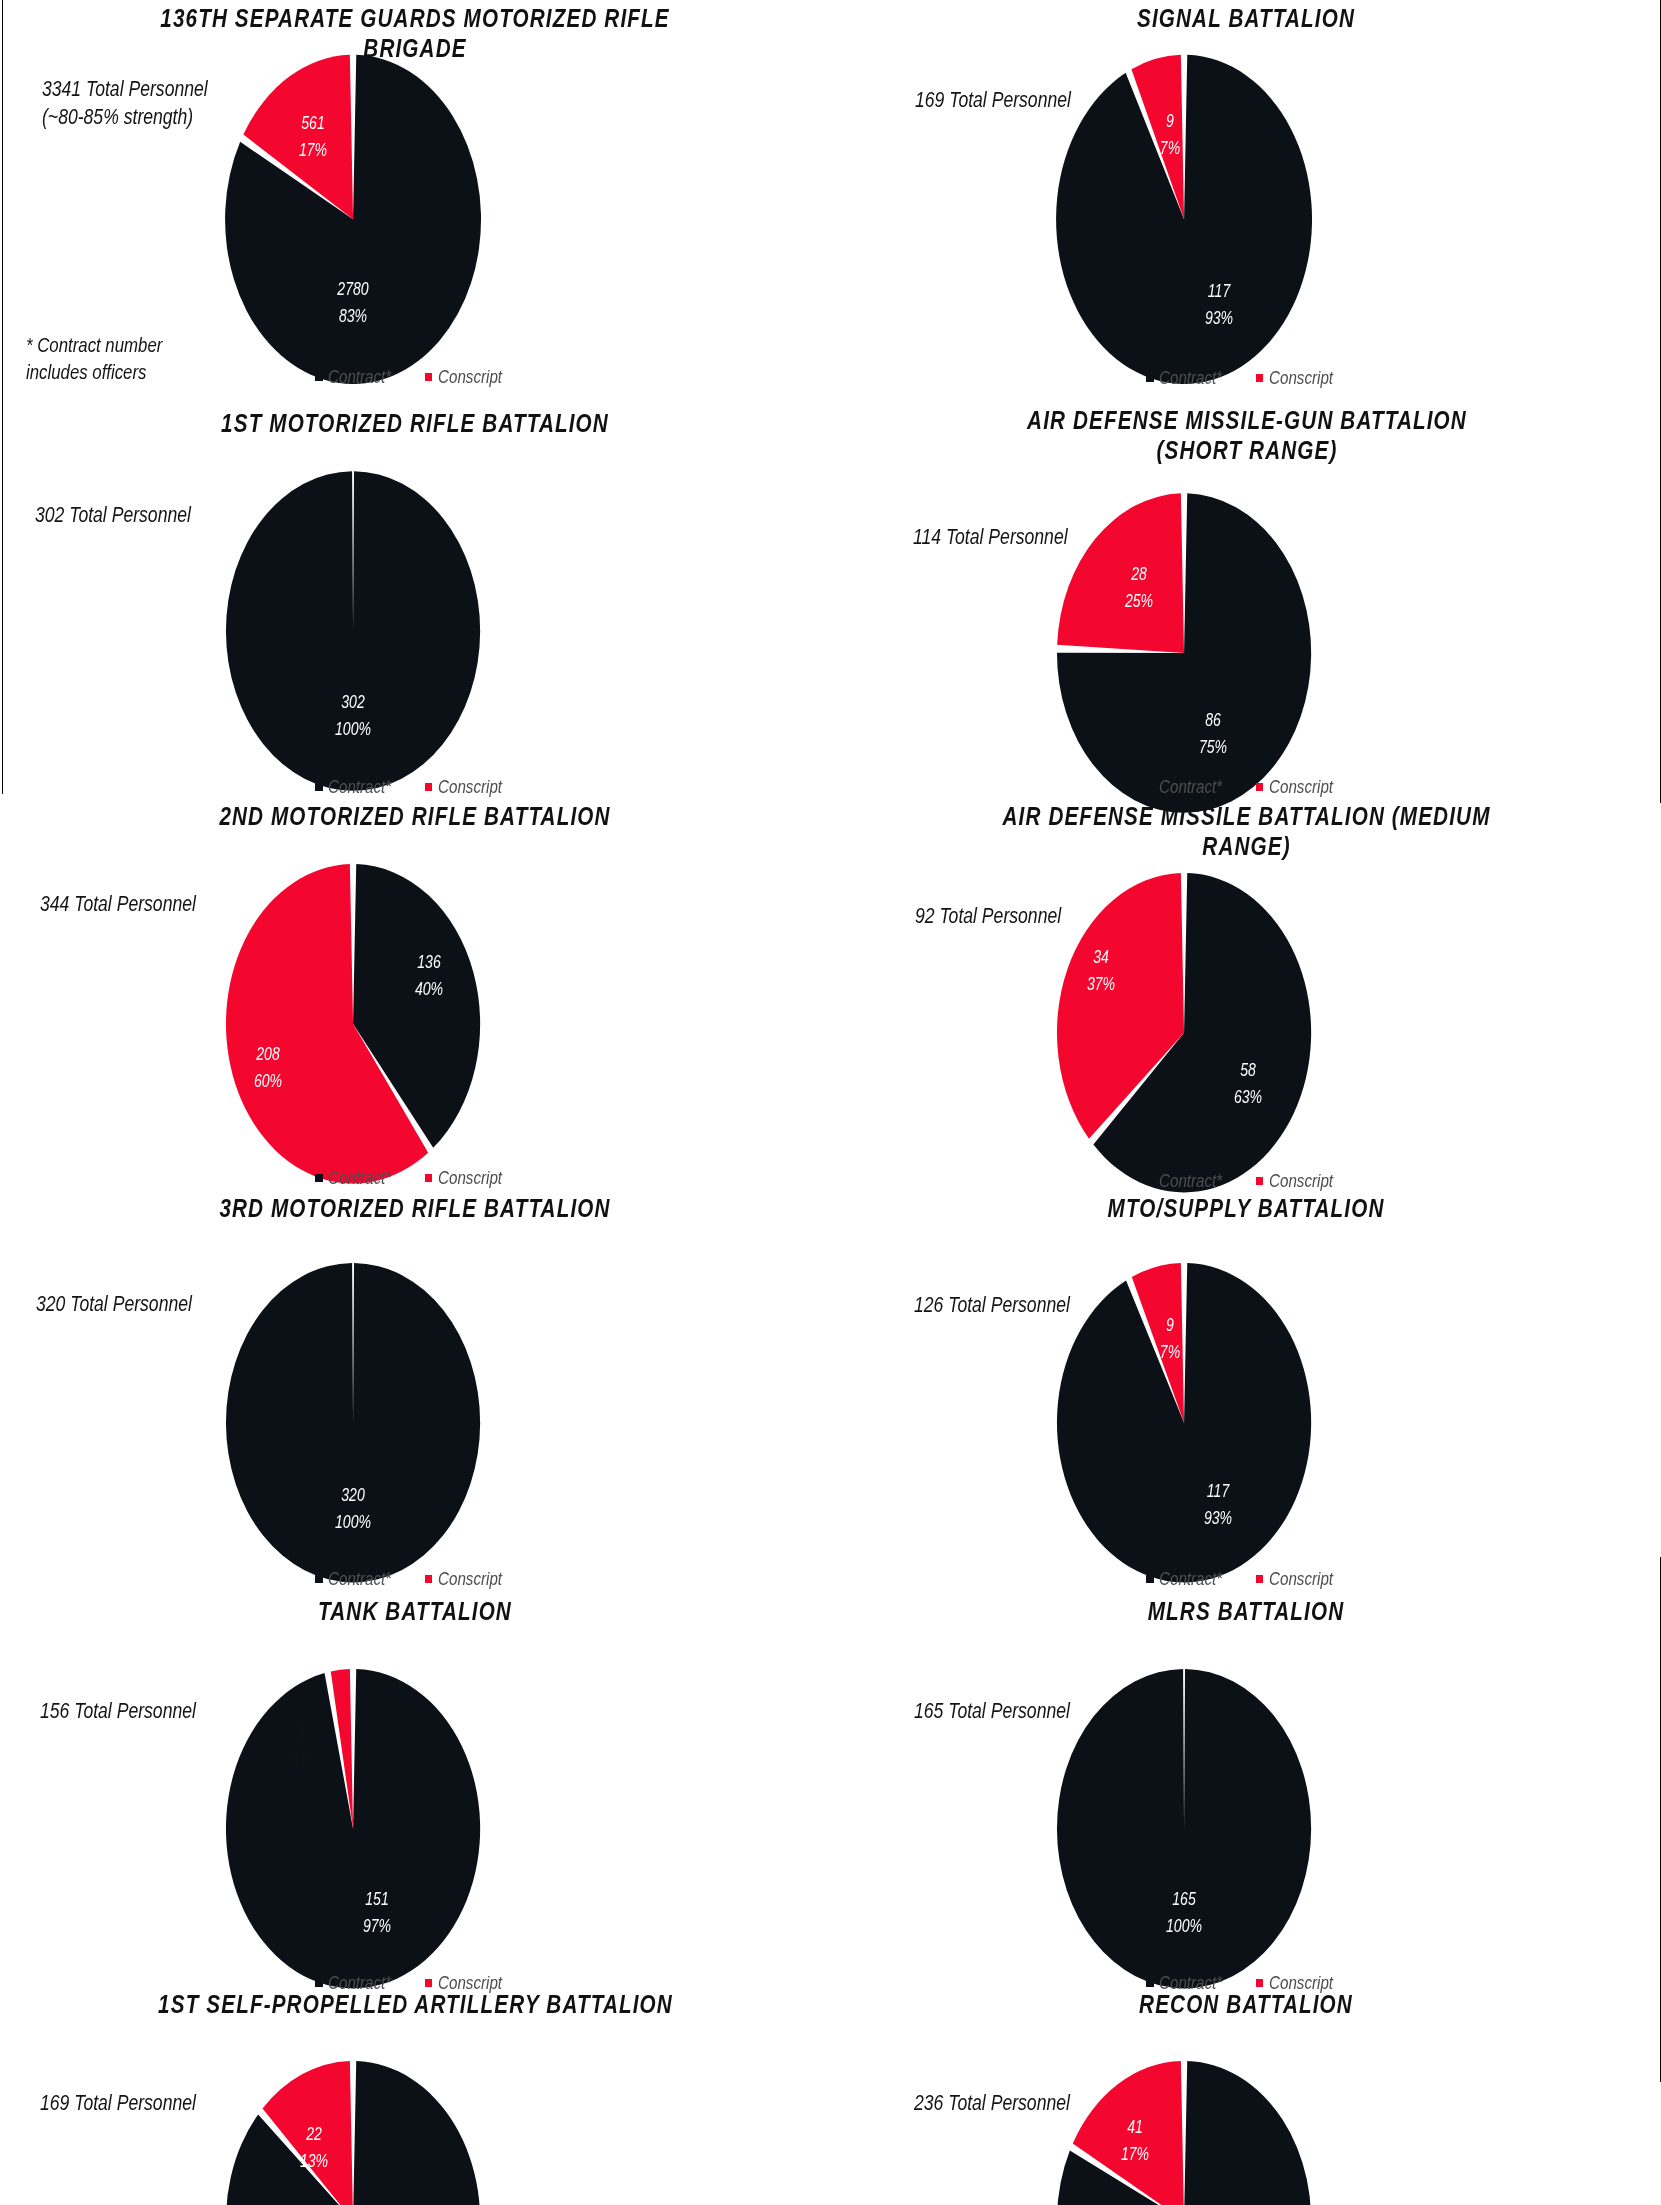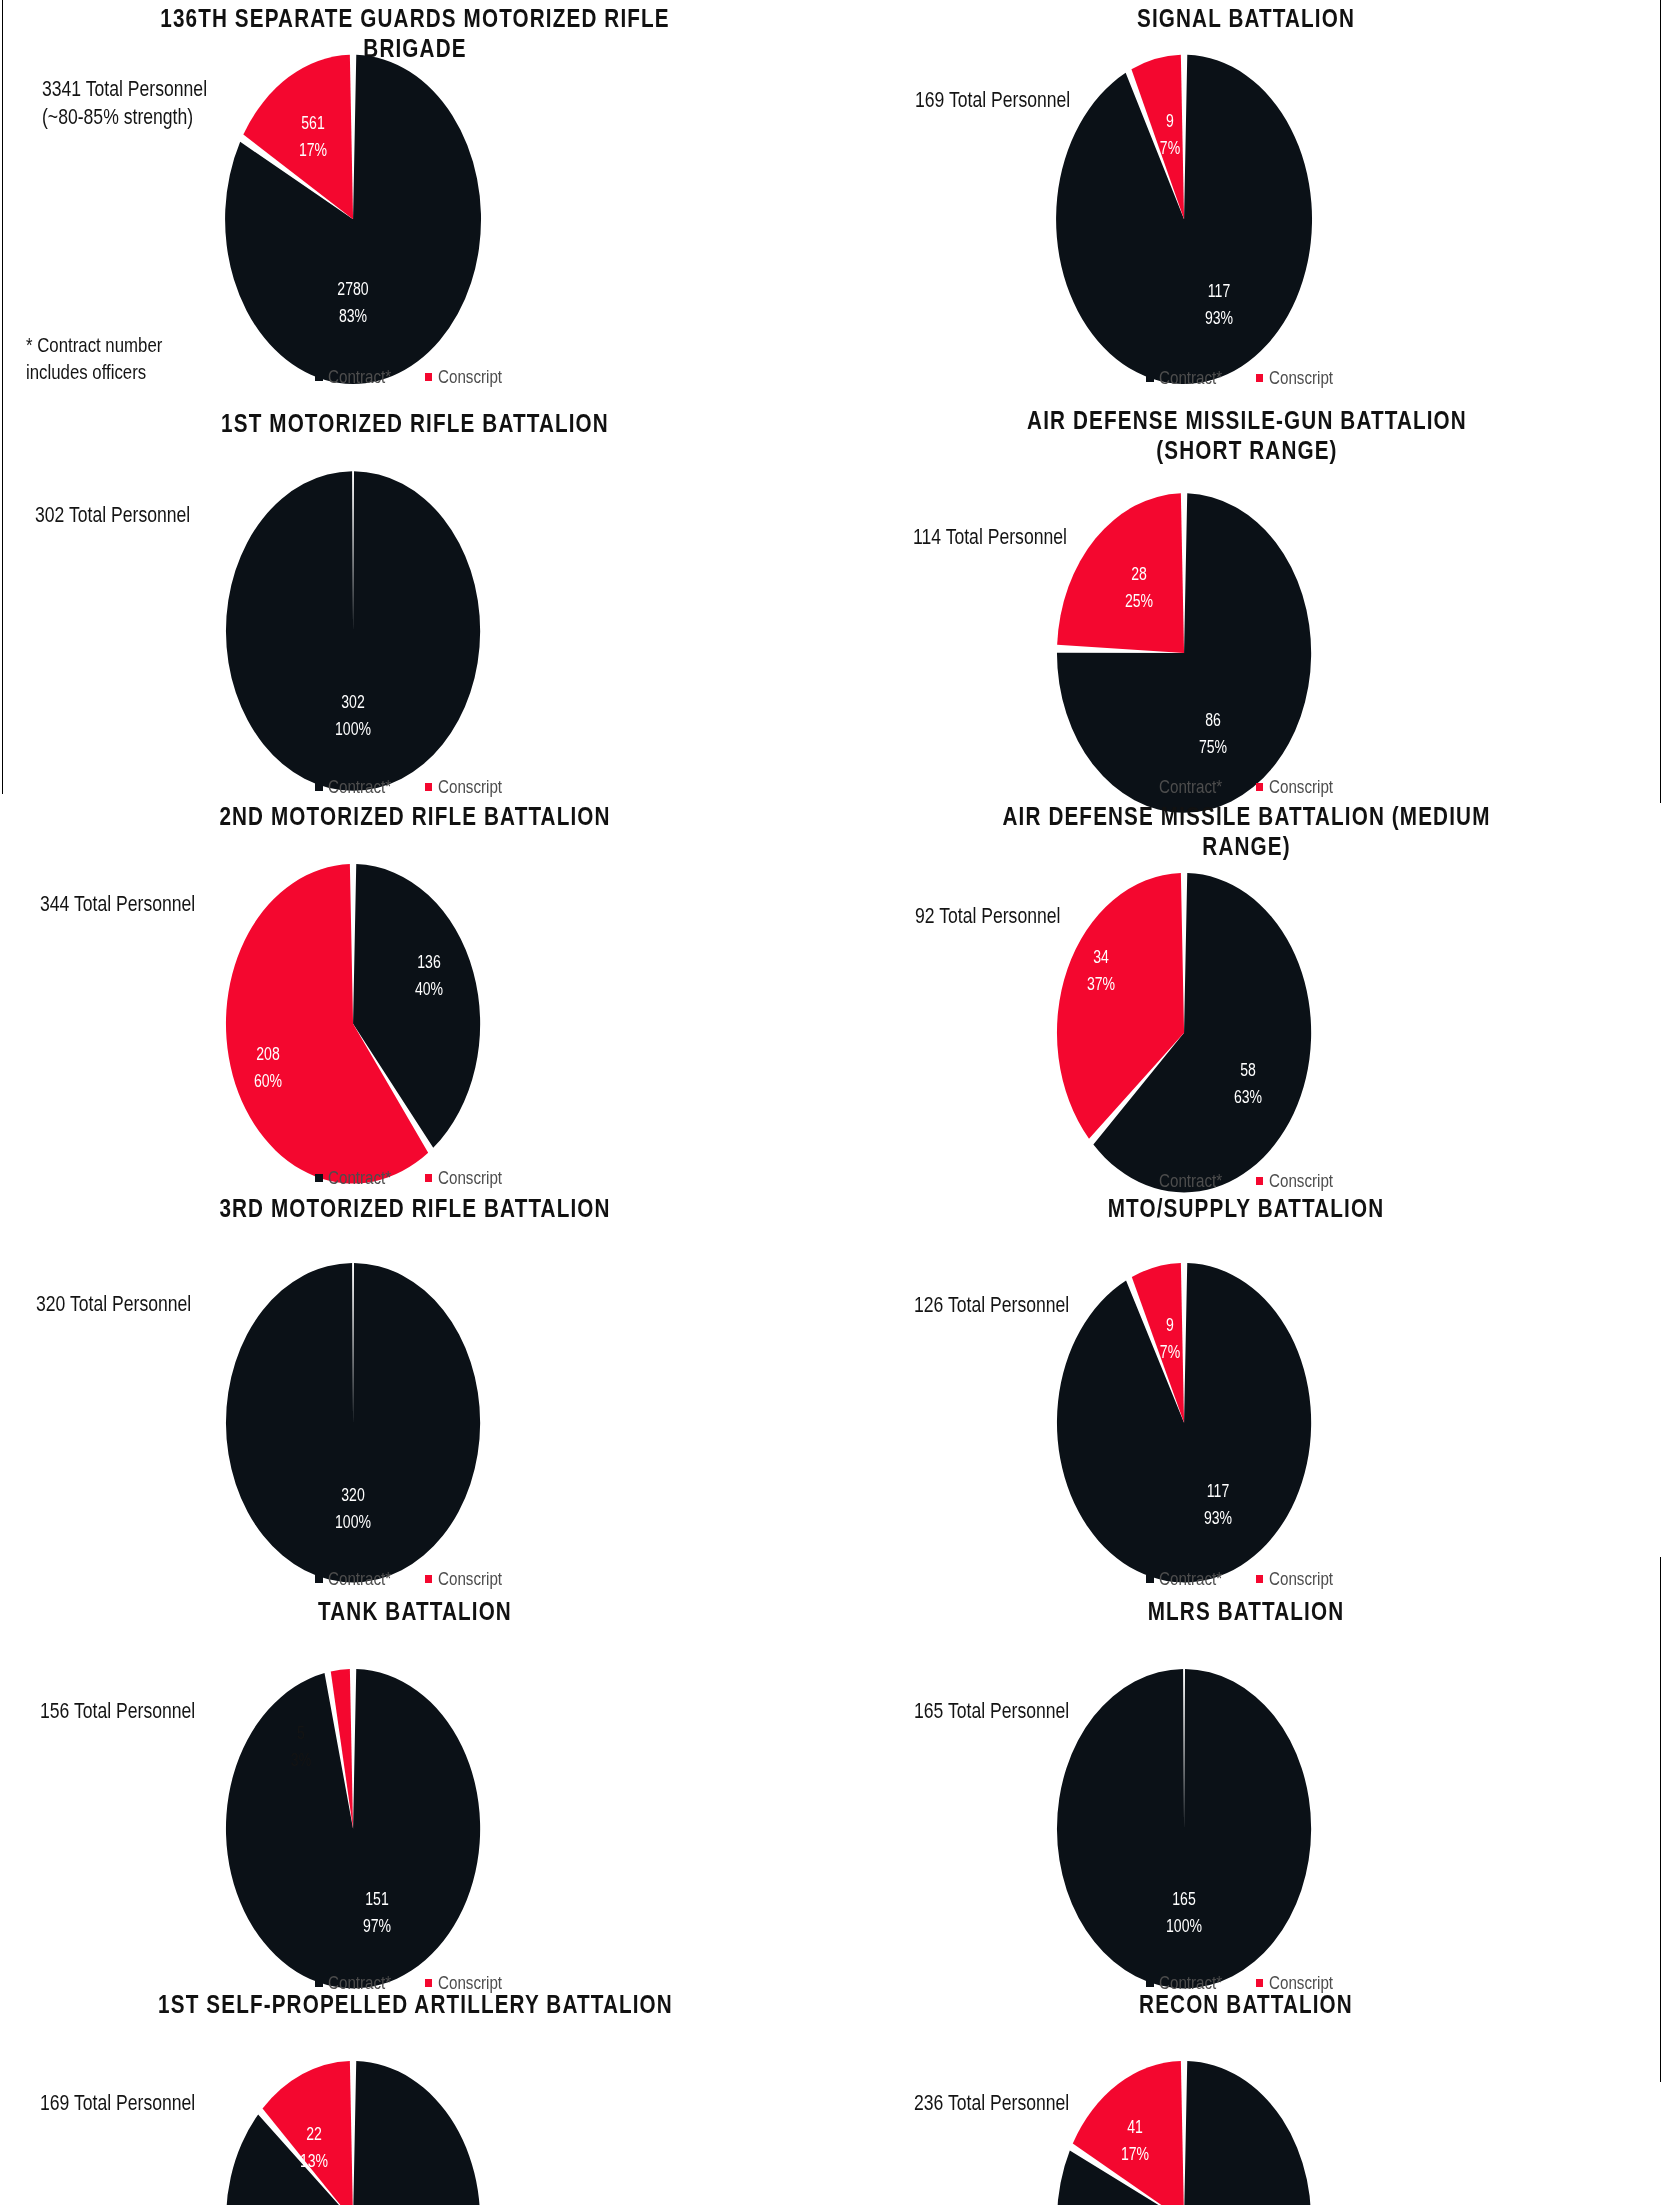--- a/index.html
+++ b/index.html
@@ -8,21 +8,21 @@
        -webkit-font-smoothing:antialiased;}
 
   
   .border-line{position:absolute;background:#000;}
   #bl-left{left:1.8px;top:0;width:1.3px;height:794px;}
   #bl-right-a{left:1660px;top:0;width:1.8px;height:803px;}
   #bl-right-b{left:1660px;top:1557px;width:1.8px;height:525px;}
 
   
   .grid{position:absolute;left:0;top:0;width:1661px;height:2805px;}
-  .cell{position:absolute;width:831px;}
+  .cell{position:absolute;width:831px;font-style:italic;}
 
   .chart-title{
     position:absolute;left:0;right:0;
     text-align:center;
     font-family:"Liberation Sans Narrow","Liberation Sans",sans-serif;
     font-weight:700;
     color:#111111;
     letter-spacing:0.055em;
     line-height:1.13;
     transform:scaleX(0.78);

